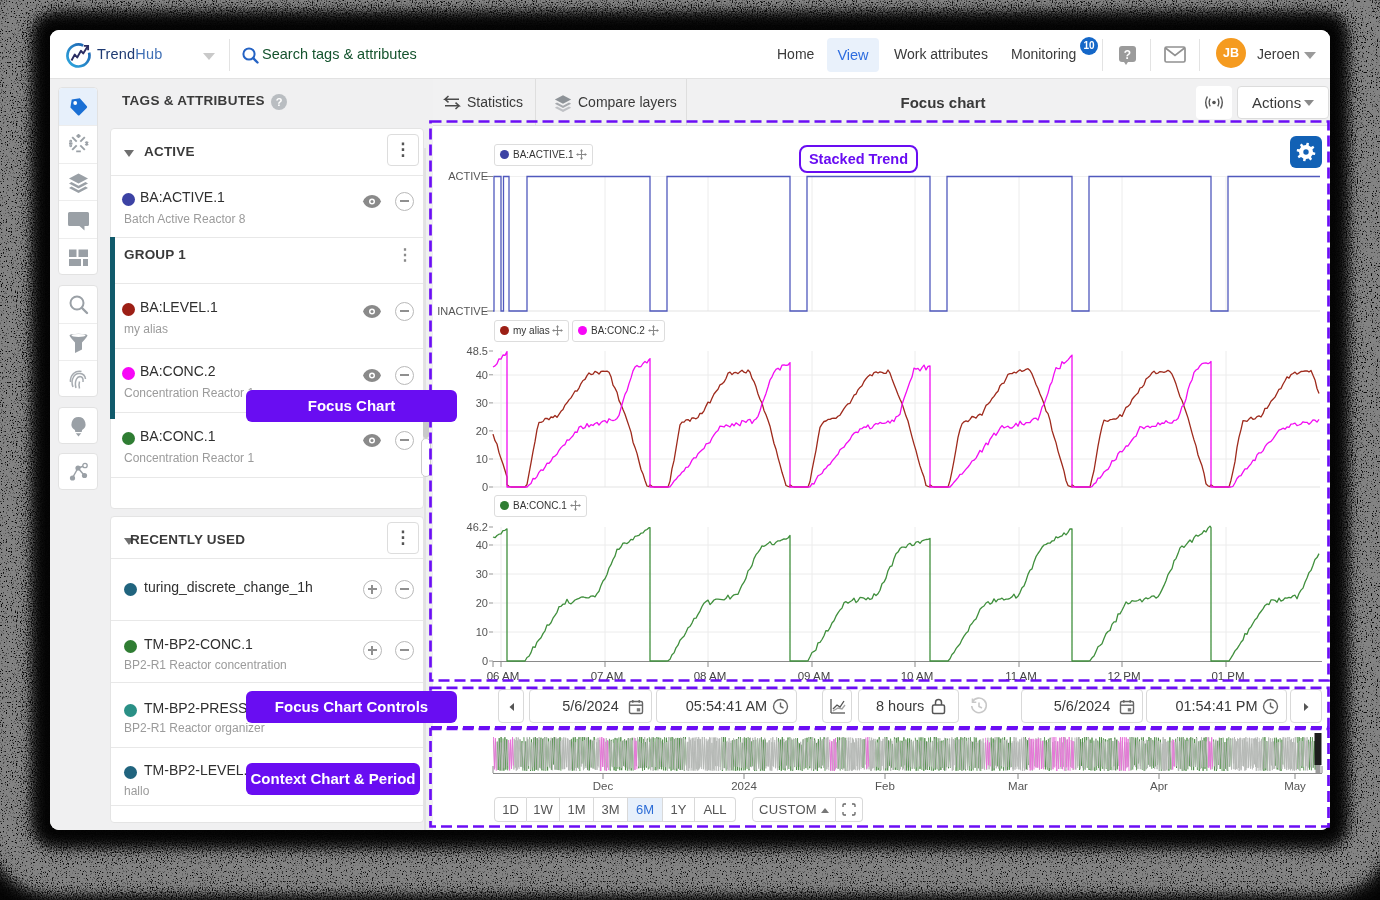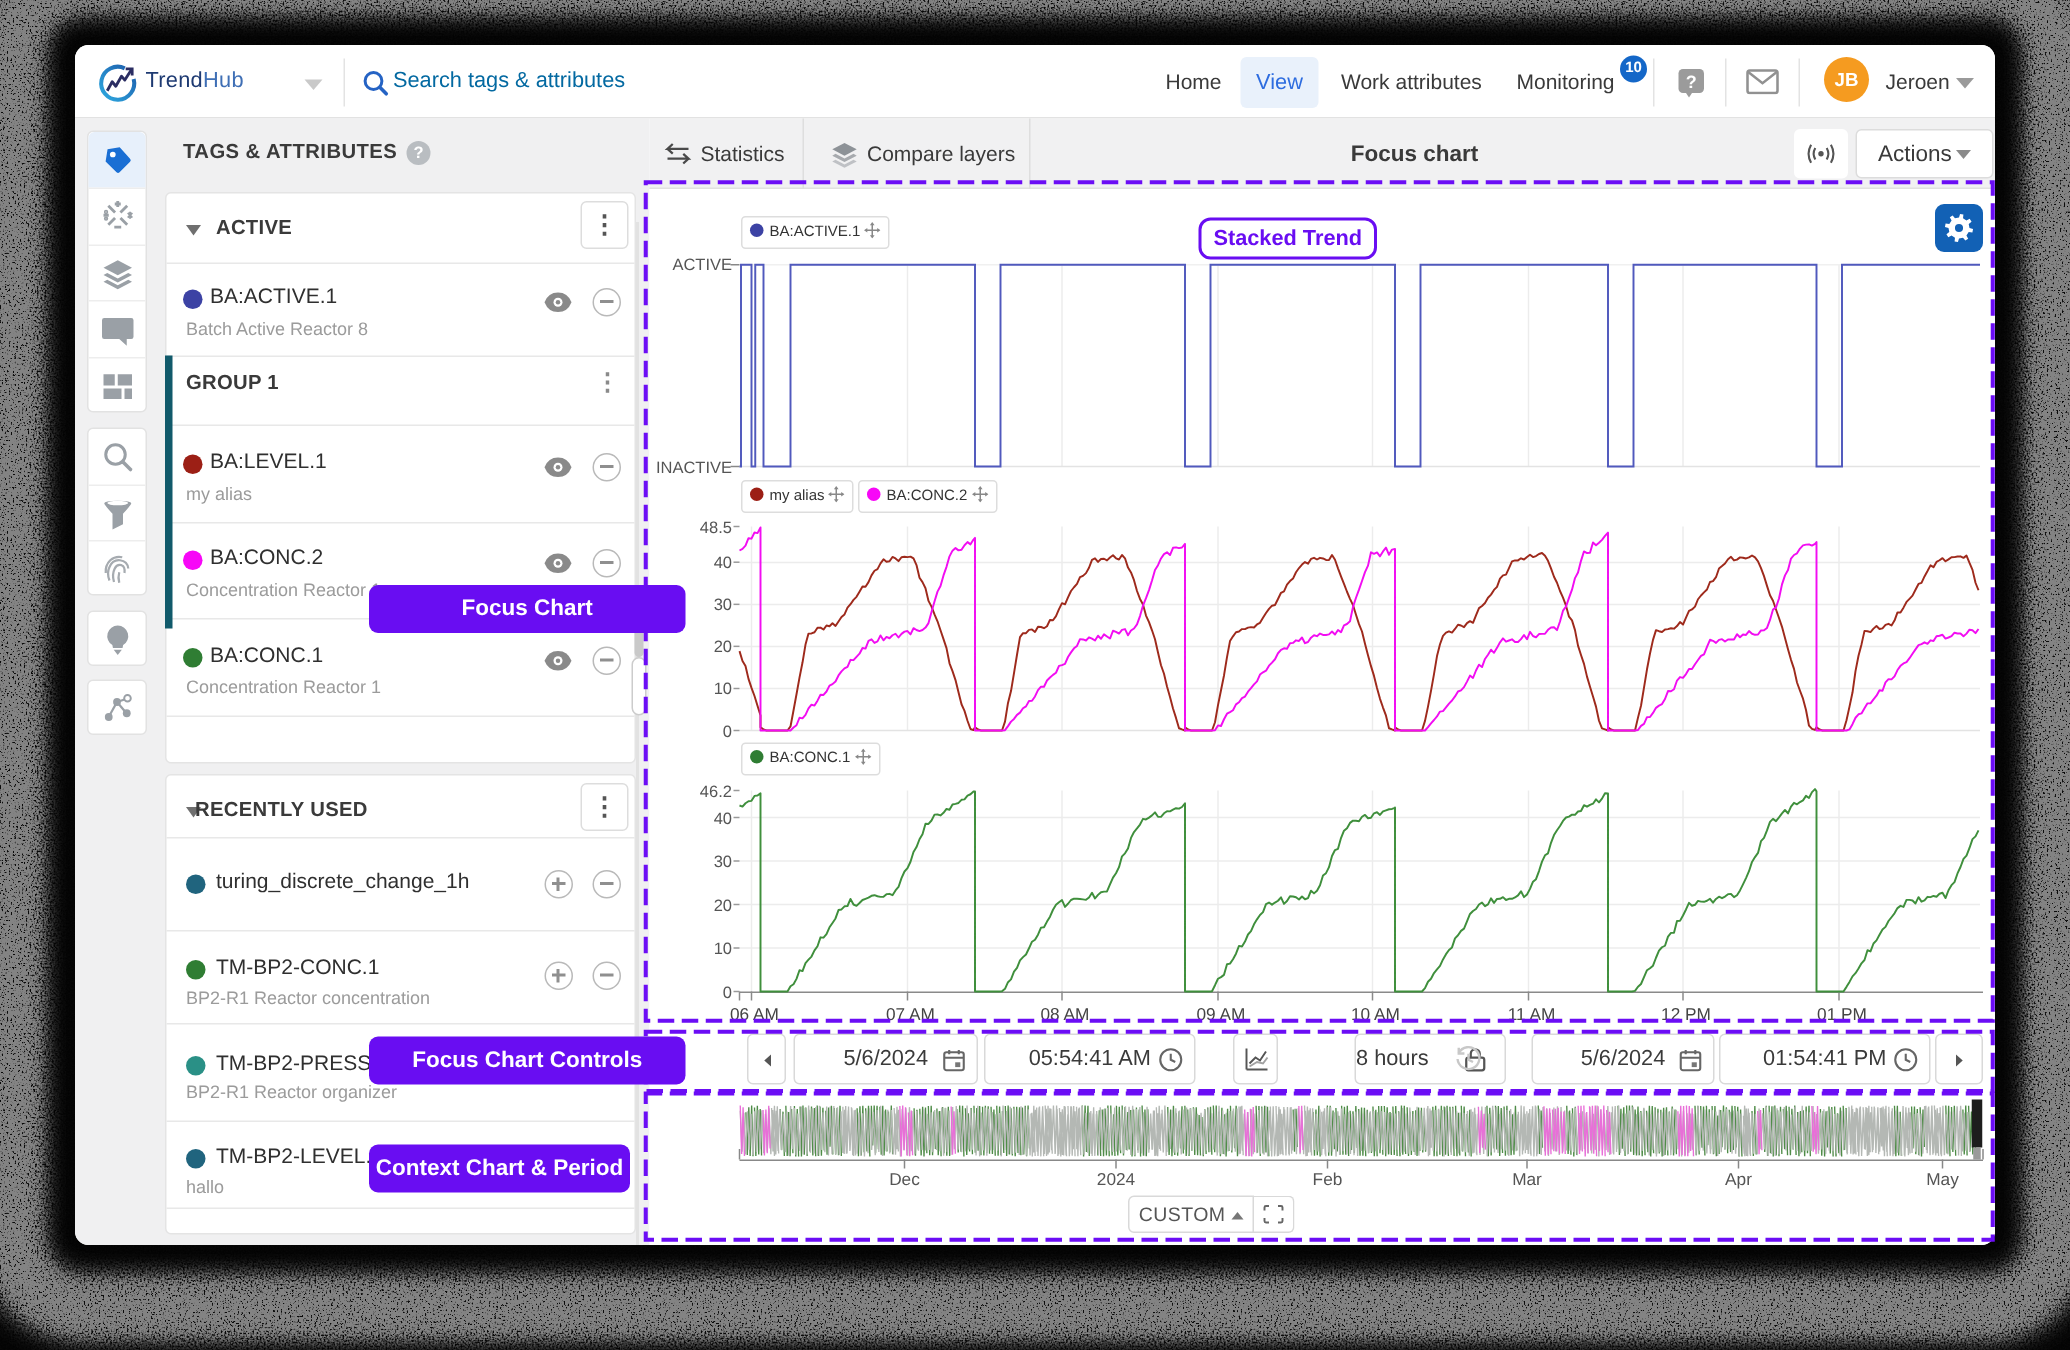--- a/index.html
+++ b/index.html
@@ -16,21 +16,21 @@
 .logo-text { position:absolute; left:47px; top:16px; font-size:14.5px; font-weight:normal; color:#1e3a72; letter-spacing:.2px;}
 .logo-text span { color:#3f6fb5; }
 .nav-item { position:absolute; top:0; height:49px; line-height:49px; font-size:14px; color:#3a3a3a; }
 .view-chip { position:absolute; left:777px; top:8px; width:52px; height:34px; line-height:34px;
   text-align:center; background:#e9f1fb; border-radius:4px; color:#2d6cdf; font-size:14.5px; }
 .vdiv { position:absolute; top:9px; width:1px; height:32px; background:#e3e3e3; }
 .badge { position:absolute; left:1030px; top:7px; width:18px; height:18px; border-radius:50%;
   background:#1467c8; color:#fff; font-size:10px; line-height:18px; text-align:center; font-weight:bold;}
 .avatar { position:absolute; left:1166px; top:8px; width:30px; height:30px; border-radius:50%;
   background:#f59b20; color:#fff; font-weight:bold; font-size:12.5px; line-height:30px; text-align:center; }
-.search-ph { position:absolute; left:212px; top:0; height:49px; line-height:49px; font-size:14.5px; color:#0369a1; }
+.search-ph { position:absolute; left:212px; top:0; height:49px; line-height:49px; font-size:14.5px; color:#14532d; }
 
 .leftpanel { position:absolute; left:0; top:49px; width:383px; height:751px; background:#f0f0f1; }
 .railcard { position:absolute; left:8px; width:40px; background:#fff; border:1px solid #e2e2e2; }
 .panelhead { position:absolute; left:57px; top:10px; font-size:13.5px; font-weight:bold; color:#3a3a3a; letter-spacing:.3px; }
 .qmark { position:absolute; left:221px; top:16px; width:16px; height:16px; border-radius:50%;
   background:#b9bdc1; color:#fff; font-size:11px; font-weight:bold; text-align:center; line-height:16px; }
 .card { position:absolute; left:60px; width:314px; background:#fff; border:1px solid #e4e4e4; border-radius:4px; }
 .rowdiv { position:absolute; left:0; width:100%; height:1px; background:#e8e8e8; }
 .sechead { font-size:13.5px; font-weight:bold; color:#3a3a3a; letter-spacing:.2px; }
 .caret-d { display:block; width:0; height:0; border-left:5.5px solid transparent;
@@ -424,21 +424,21 @@
       </svg>
 </div>
 <div class="ctl" style="left:772px;top:659px;width:30px">
   <svg class="abs" style="left:6px;top:7px" width="18" height="18" viewBox="0 0 18 18" fill="none" stroke="#555" stroke-width="1.3">
         <line x1="2" y1="2" x2="2" y2="16"></line>
         <line x1="2" y1="16" x2="16" y2="16"></line>
         <polyline points="4,12 8,8 11,10 15,4"></polyline>
         <polyline points="4,14 9,11 13,12 16,8" opacity="0.55"></polyline>
       </svg>
 </div>
-<div class="ctl" style="left:853px;top:659px;width:101px;line-height:32px;text-align:left;padding-left:0">8 hours
+<div class="ctl" style="left:808px;top:659px;width:101px;line-height:32px;text-align:left;padding-left:17px">8 hours
   <svg class="abs" style="left:72px;top:8px" width="15" height="17" viewBox="0 0 15 17" fill="none" stroke="#555" stroke-width="1.5">
         <rect x="1.5" y="7" width="12" height="8.5" rx="1.5"></rect>
         <path d="M4.5 7 V4.5 a3 3 0 0 1 6 0 V7"></path>
       </svg>
 </div>
 <svg class="abs" style="left:919px;top:666px" width="20" height="20" viewBox="0 0 20 20" fill="none" stroke="#c8c8c8" stroke-width="1.6">
       <path d="M3.5 6 A 7.3 7.3 0 1 1 2.7 10"></path>
       <polyline points="3.5,2.5 3.5,6.3 7.3,6.3"></polyline>
       <polyline points="10,6.5 10,10.5 13,12"></polyline>
     </svg>
@@ -454,20 +454,29 @@
 <div class="ctl" style="left:1096px;top:659px;width:141px;line-height:32px">01:54:41 PM
   <svg class="abs" style="left:115px;top:8px" width="17" height="17" viewBox="0 0 17 17" fill="none" stroke="#666" stroke-width="1.4">
         <circle cx="8.5" cy="8.5" r="7"></circle>
         <polyline points="8.5,4.5 8.5,8.5 11.5,10"></polyline>
       </svg>
 </div>
 <div class="ctl" style="left:1240px;top:659px;width:32px"><svg style="margin-top:12px" width="7" height="10" viewBox="0 0 7 10">
         <path d="M1 1 L5.5 5 L1 9 Z" fill="#555"></path>
       </svg></div>
 
+<div class="pgroup" style="left:444px;top:767px">
+  <div class="pbtn" style="width:33px">1D</div>
+  <div class="pbtn" style="width:33px">1W</div>
+  <div class="pbtn" style="width:34px">1M</div>
+  <div class="pbtn" style="width:34px">3M</div>
+  <div class="pbtn active" style="width:35px">6M</div>
+  <div class="pbtn" style="width:32px">1Y</div>
+  <div class="pbtn" style="width:41px">ALL</div>
+</div>
 <div class="pgroup" style="left:702px;top:767px">
   <div class="pbtn" style="width:84px;letter-spacing:.3px">CUSTOM <span style="display:inline-block;width:0;height:0;border-left:4.5px solid transparent;border-right:4.5px solid transparent;border-bottom:5.5px solid #777;position:relative;top:-1px"></span></div>
   <div class="pbtn" style="width:27px"><svg width="14" height="13" viewBox="0 0 14 13" style="margin-top:5px" fill="none" stroke="#666" stroke-width="1.3">
           <path d="M1 4 V2 a1 1 0 0 1 1 -1 h2"></path>
           <path d="M10 1 h2 a1 1 0 0 1 1 1 v2"></path>
           <path d="M13 9 v2 a1 1 0 0 1 -1 1 h-2"></path>
           <path d="M4 12 H2 a1 1 0 0 1 -1 -1 V9"></path>
         </svg></div>
 </div>
 

